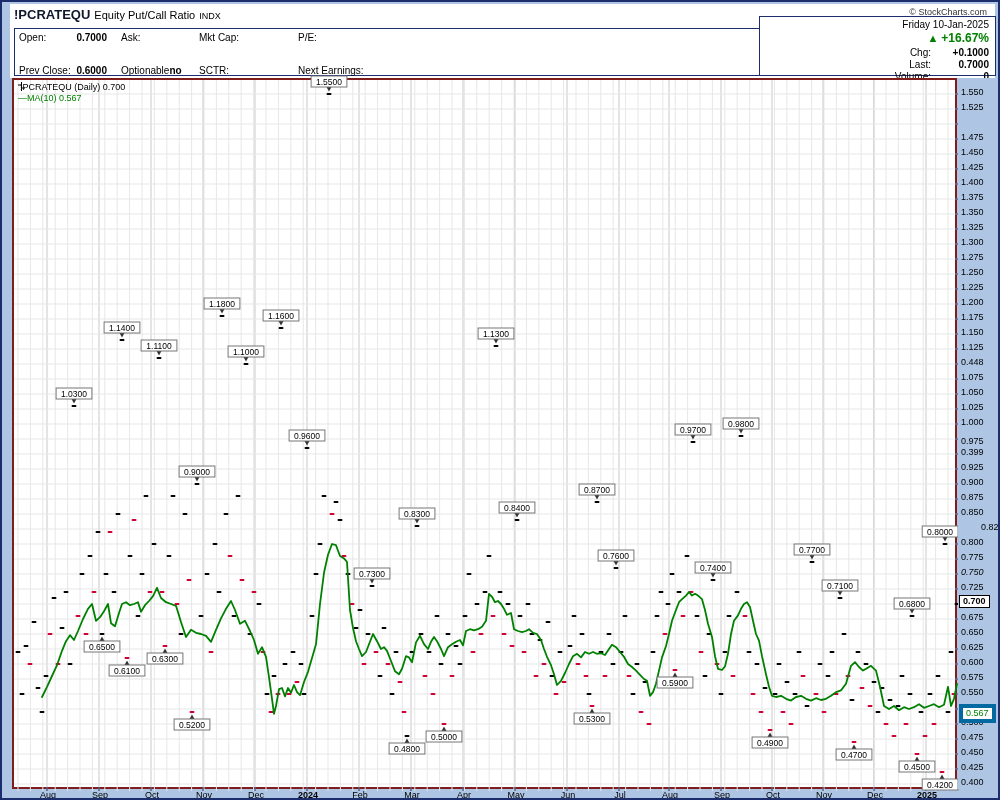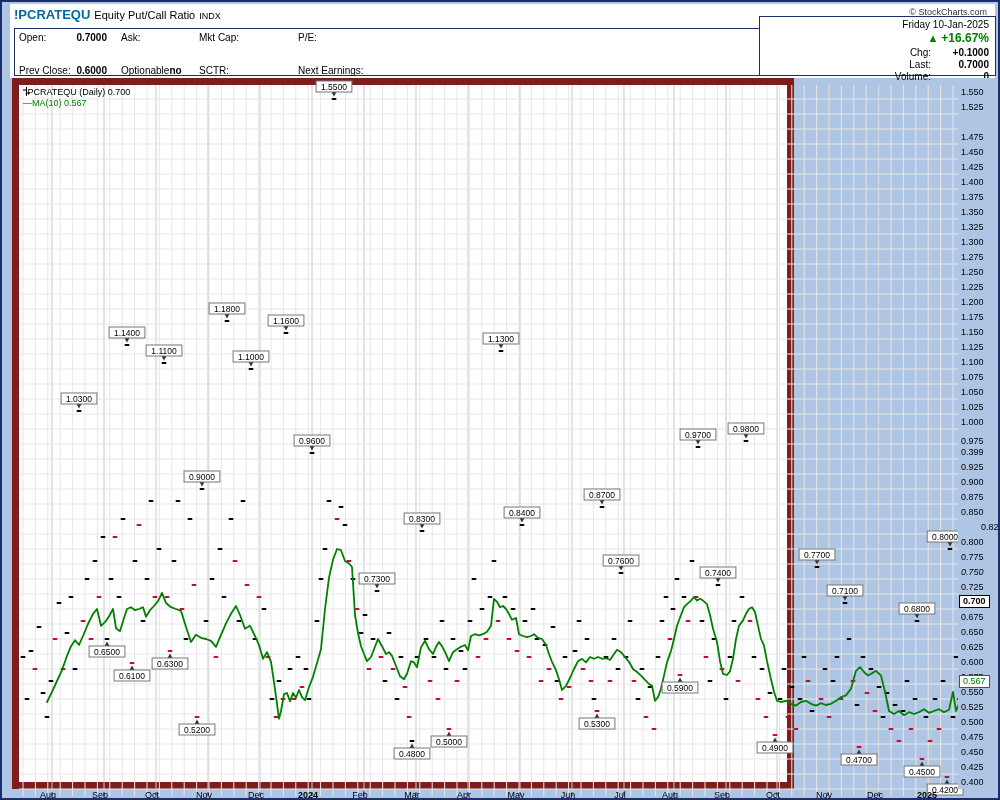--- a/index.html
+++ b/index.html
@@ -1,49 +1,49 @@
 <!DOCTYPE html>
 <html><head>
 <meta charset="utf-8">
 <style>
   * { margin:0; padding:0; box-sizing:border-box; }
   html,body { width:1000px; height:800px; font-family:"Liberation Sans", sans-serif; }
   .page { position:relative; width:1000px; height:800px; background:#aec6e4; border:2px solid #1c2d6e; overflow:hidden; }
   
   .header-panel { position:absolute; left:8px; top:2px; width:985px; height:74px; background:#fff; }
   .titlebar { position:absolute; left:4px; top:1px; right:4px; height:15px; white-space:nowrap; }
-  .sym { font-size:13px; font-weight:bold; color:#0369a1; }
+  .sym { font-size:13px; font-weight:bold; color:#0f172a; }
   .symname { font-size:11px; color:#000; margin-left:4px; }
   .symex { font-size:9px; color:#000; margin-left:4px; }
   .copyright { position:absolute; right:4px; top:2px; font-size:9px; color:#333; }
   .quote-box { position:absolute; left:4px; top:24px; width:747px; height:48px; border:1px solid #1c2d6e; background:#fff; }
   .right-box { position:absolute; left:749px; top:12px; width:237px; height:60px; border:1px solid #1c2d6e; background:#fff; }
   .qrow { position:absolute; left:0; width:100%; height:11px; font-size:10px; color:#000; }
   .qc { position:absolute; top:0; white-space:nowrap; }
   .qc .lab { color:#000; }
   .qc .val { font-weight:bold; }
   .c1 { left:4px; } .c1 .val { display:inline-block; width:42px; text-align:right; }
   .c1 .lab { display:inline-block; width:46px; }
   .c2 { left:106px; } .c3 { left:184px; } .c4 { left:283px; }
   .c3 .lab { display:inline-block; min-width:70px; }
   .rrow { position:absolute; right:6px; text-align:right; font-size:10px; color:#000; white-space:nowrap; }
   .rrow .rval { display:inline-block; width:58px; text-align:right; font-weight:bold; }
   .pct { color:#008000; font-weight:bold; font-size:12px; }
   .tri { color:#008000; font-size:11px; }
   
-  .plot { position:absolute; left:10px; top:76px; width:782px; height:711px; background:#fff; border:7px solid #7f1d1d; }
+  .plot { position:absolute; left:10px; top:76px; width:945px; height:711px; background:#fff; border:2px solid #7f1d1d; }
   .plot svg { position:absolute; left:0; top:0; overflow:visible; }
   .legend1 { position:absolute; left:4px; top:2px; font-size:9px; color:#000; white-space:nowrap; }
   .legend2 { position:absolute; left:4px; top:13px; font-size:9px; color:#008000; white-space:nowrap; }
   .candle-ico { display:inline-block; vertical-align:-1px; margin-right:2px; }
   
   .yaxis { position:absolute; left:956px; top:76px; width:44px; height:711px; background:#aec6e4; }
   .ylab { position:absolute; left:3px; font-size:9px; color:#000; white-space:nowrap; }
   .ybox-last { position:absolute; left:1px; border:1px solid #000; background:#fff; font-size:9px; font-weight:bold; color:#000; padding:0 3px 1px 3px; }
-  .ybox-ma { position:absolute; left:1px; border:1px solid #0369a1; background:#fff; font-size:9px; color:#008000; padding:0 3px 1px 3px; }
+  .ybox-ma { position:absolute; left:1px; border:4px solid #0369a1; background:#fff; font-size:9px; color:#008000; padding:0 3px 1px 3px;margin-top:29px; }
   .xaxis { position:absolute; left:10px; top:788px; width:990px; height:11px; }
   .xlab { position:absolute; top:0; transform:translateX(-50%); font-size:9px; color:#000; white-space:nowrap; }
   .xlab.bold { font-weight:bold; }
 </style>
 </head>
 <body>
 
 <div class="page">
 
   <div class="header-panel">
@@ -714,21 +714,21 @@
       <div class="ylab" style="top: 129px;">1.350</div>
       <div class="ylab" style="top: 144px;">1.325</div>
       <div class="ylab" style="top: 159px;">1.300</div>
       <div class="ylab" style="top: 174px;">1.275</div>
       <div class="ylab" style="top: 189px;">1.250</div>
       <div class="ylab" style="top: 204px;">1.225</div>
       <div class="ylab" style="top: 219px;">1.200</div>
       <div class="ylab" style="top: 234px;">1.175</div>
       <div class="ylab" style="top: 249px;">1.150</div>
       <div class="ylab" style="top: 264px;">1.125</div>
-      <div class="ylab" style="top: 279px;">1.100</div>
+      <div class="ylab" style="top: 279px;">0.448</div>
       <div class="ylab" style="top: 294px;">1.075</div>
       <div class="ylab" style="top: 309px;">1.050</div>
       <div class="ylab" style="top: 324px;">1.025</div>
       <div class="ylab" style="top: 339px;">1.000</div>
       <div class="ylab" style="top: 358px;">0.975</div>
       <div class="ylab" style="top: 369px;">0.399</div>
       <div class="ylab" style="top: 384px;">0.925</div>
       <div class="ylab" style="top: 399px;">0.900</div>
       <div class="ylab" style="top: 414px;">0.875</div>
       <div class="ylab" style="top: 429px;">0.850</div>

